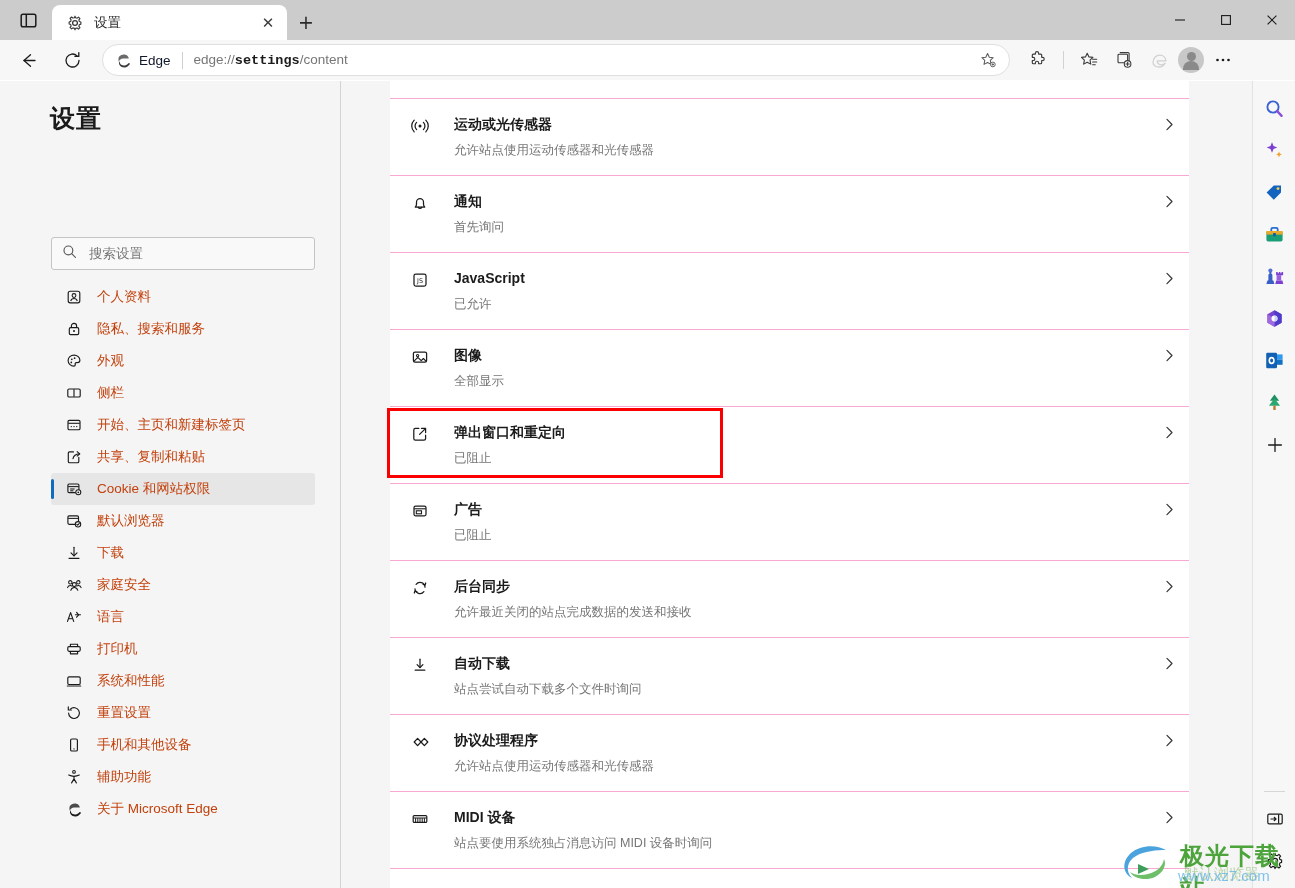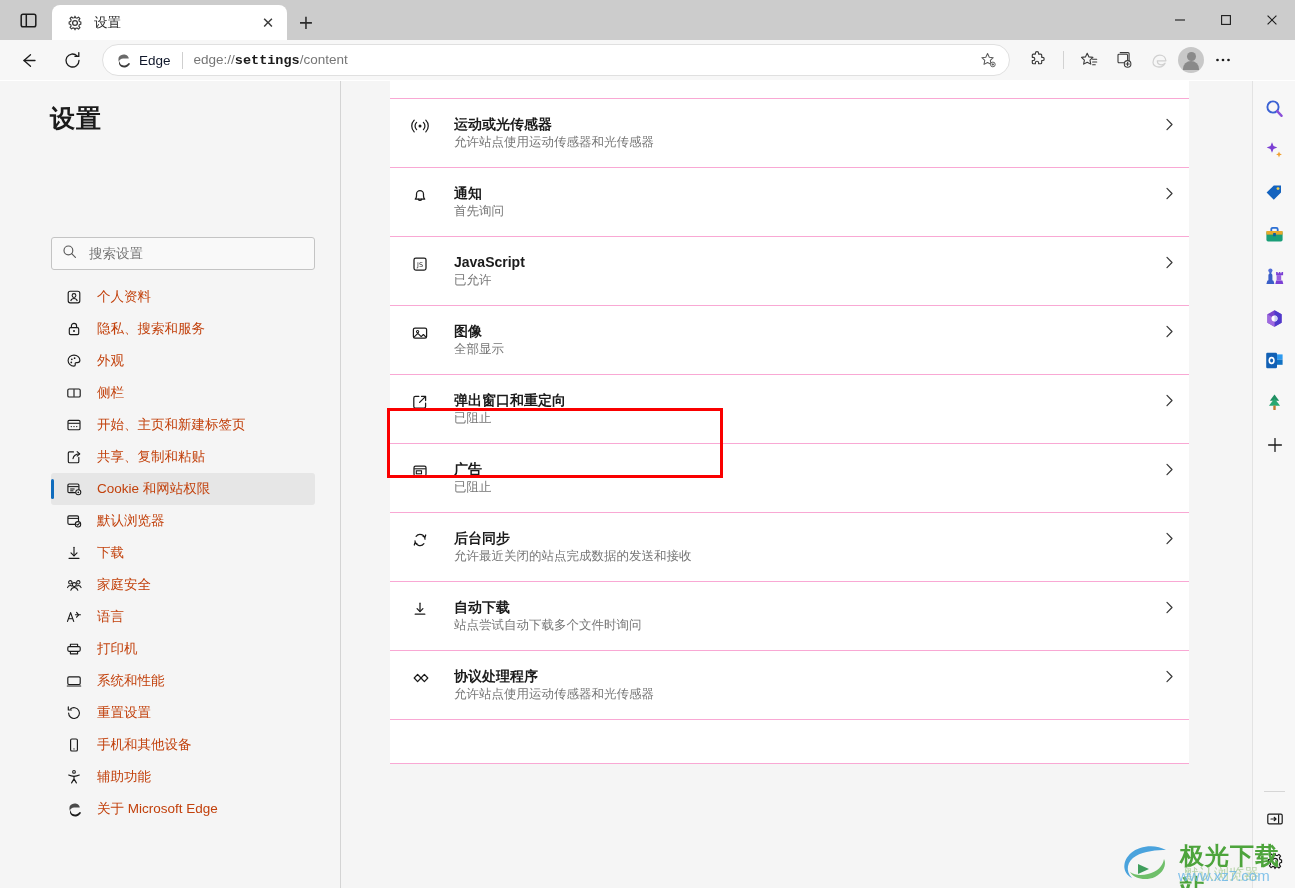--- a/index.html
+++ b/index.html
@@ -127,21 +127,21 @@
   .srow {
     position: relative; display: flex; align-items: flex-start;
     border-bottom: 1px solid #f9a8d4; padding: 15px 0 16px 0; cursor: pointer;
   }
   .srow .sicon {
     width: 24px; flex: 0 0 24px; margin-left: 20px; margin-top: 2px;
     display: flex; align-items: center; justify-content: flex-start; color: #a16207;
   }
   .srow .stext { flex: 1; margin-left: 20px; }
   .srow .stitle { font-size: 14px; font-weight: 700; color: #1b1b1b; line-height: 20px; }
-  .srow .ssub { font-size: 12.5px; color: #767676; line-height: 17px; }
+  .srow .ssub { font-size: 12.5px; color: #767676; margin-top: 8px; line-height: 17px; }
   .srow .schev {
     width: 40px; flex: 0 0 40px; display: flex; align-items: flex-start; justify-content: center;
     margin-top: 3px; color: #444;
   }
   .srow.partial { padding-top: 0; }
   .srow.partial .stext { margin-top: 0; }
   .srow.notitle .ssub { margin-top: 0; }
   .srow.single { padding: 20px 0 20px 0; }
 
   
@@ -676,20 +676,42 @@
             <div class="stitle">协议处理程序</div>
             <div class="ssub">允许站点使用运动传感器和光传感器</div>
           </span>
           <span class="schev">
             <svg width="15" height="15" viewBox="0 0 15 15" fill="none">
                 <path d="M5 2.4l5 5.1-5 5.1" stroke="#3a3a3a" stroke-width="1.25" stroke-linecap="round" stroke-linejoin="round"></path>
               </svg>
           </span>
         </div>
 
+        <div class="srow">
+          <span class="sicon">
+            <svg width="20" height="20" viewBox="0 0 20 20" fill="none">
+              <rect x="3.2" y="6.6" width="13.6" height="6.8" rx="1" stroke="#1b1b1b" stroke-width="1.2"></rect>
+              <line x1="3.4" y1="9" x2="16.6" y2="9" stroke="#1b1b1b" stroke-width="1"></line>
+              <line x1="5.6" y1="9.1" x2="5.6" y2="13.3" stroke="#1b1b1b" stroke-width="1"></line>
+              <line x1="7.8" y1="9.1" x2="7.8" y2="13.3" stroke="#1b1b1b" stroke-width="1"></line>
+              <line x1="10" y1="9.1" x2="10" y2="13.3" stroke="#1b1b1b" stroke-width="1"></line>
+              <line x1="12.2" y1="9.1" x2="12.2" y2="13.3" stroke="#1b1b1b" stroke-width="1"></line>
+              <line x1="14.4" y1="9.1" x2="14.4" y2="13.3" stroke="#1b1b1b" stroke-width="1"></line>
+            </svg>
+          </span>
+          <span class="stext">
+            <div class="stitle">MIDI 设备</div>
+            <div class="ssub">站点要使用系统独占消息访问 MIDI 设备时询问</div>
+          </span>
+          <span class="schev">
+            <svg width="15" height="15" viewBox="0 0 15 15" fill="none">
+                <path d="M5 2.4l5 5.1-5 5.1" stroke="#3a3a3a" stroke-width="1.25" stroke-linecap="round" stroke-linejoin="round"></path>
+              </svg>
+          </span>
+        </div>
 
         <div class="srow single">
 
           <span class="schev"></span>
         </div>
 
       </div>
     </div>
   </div>
 

